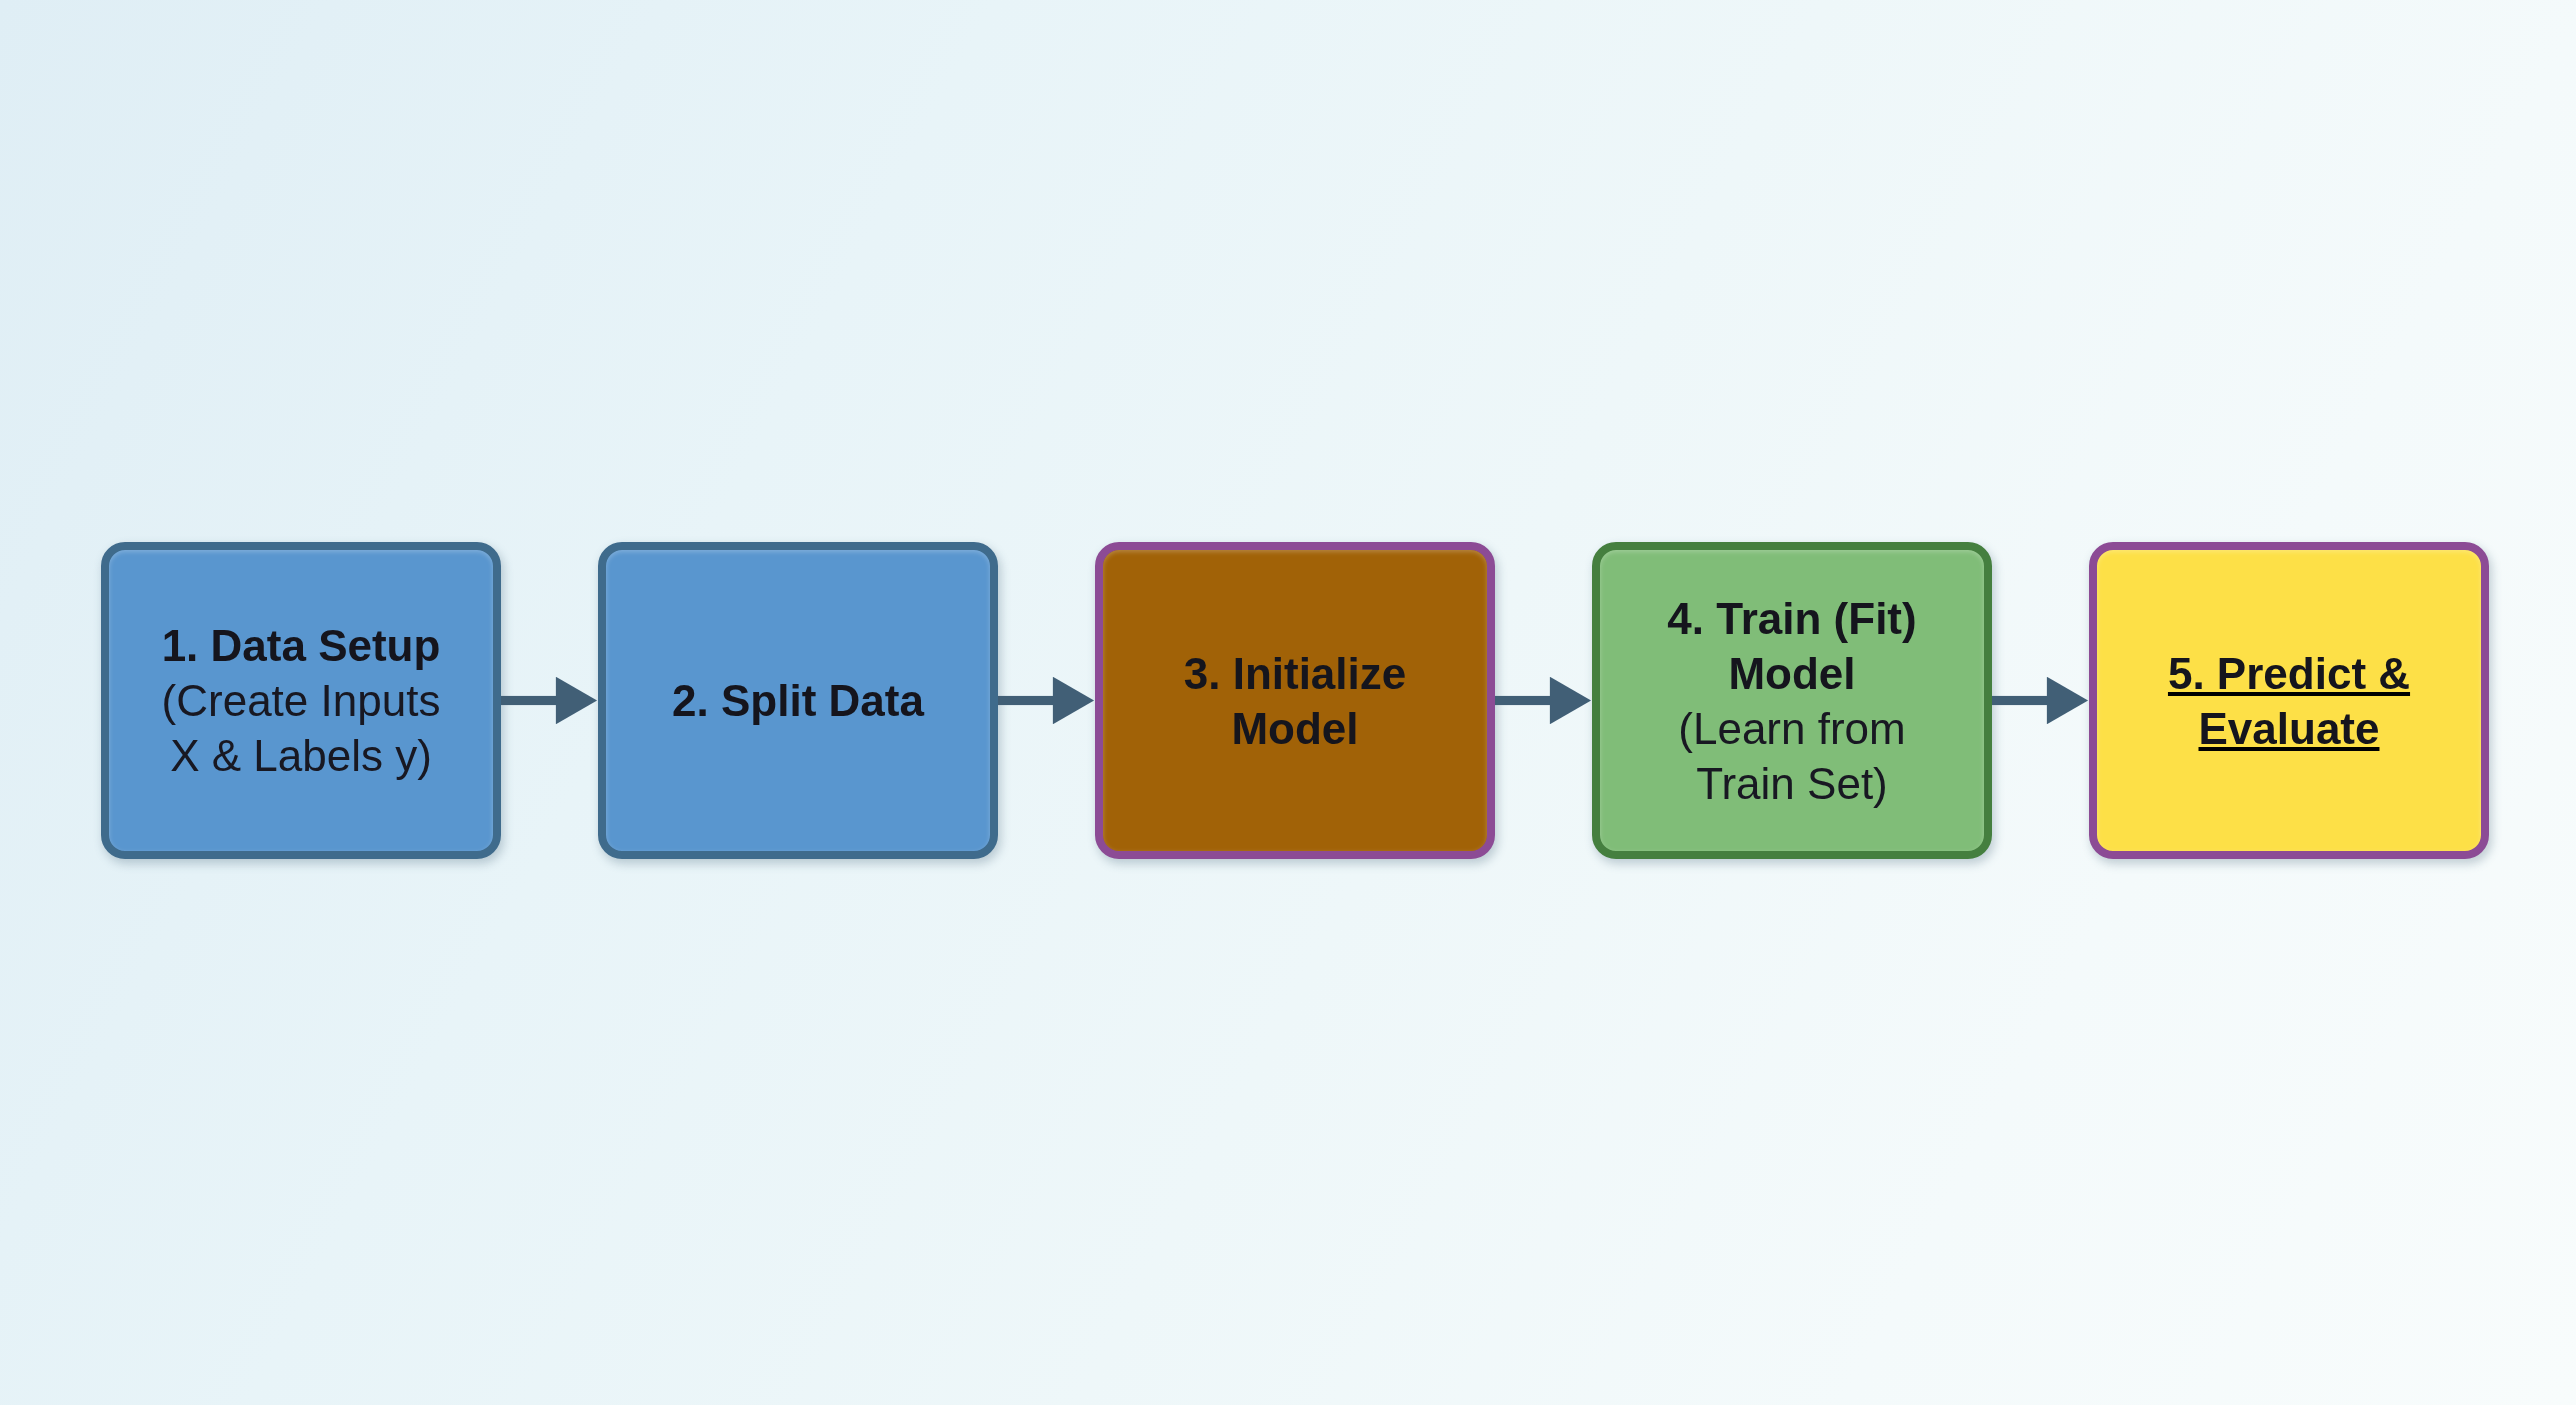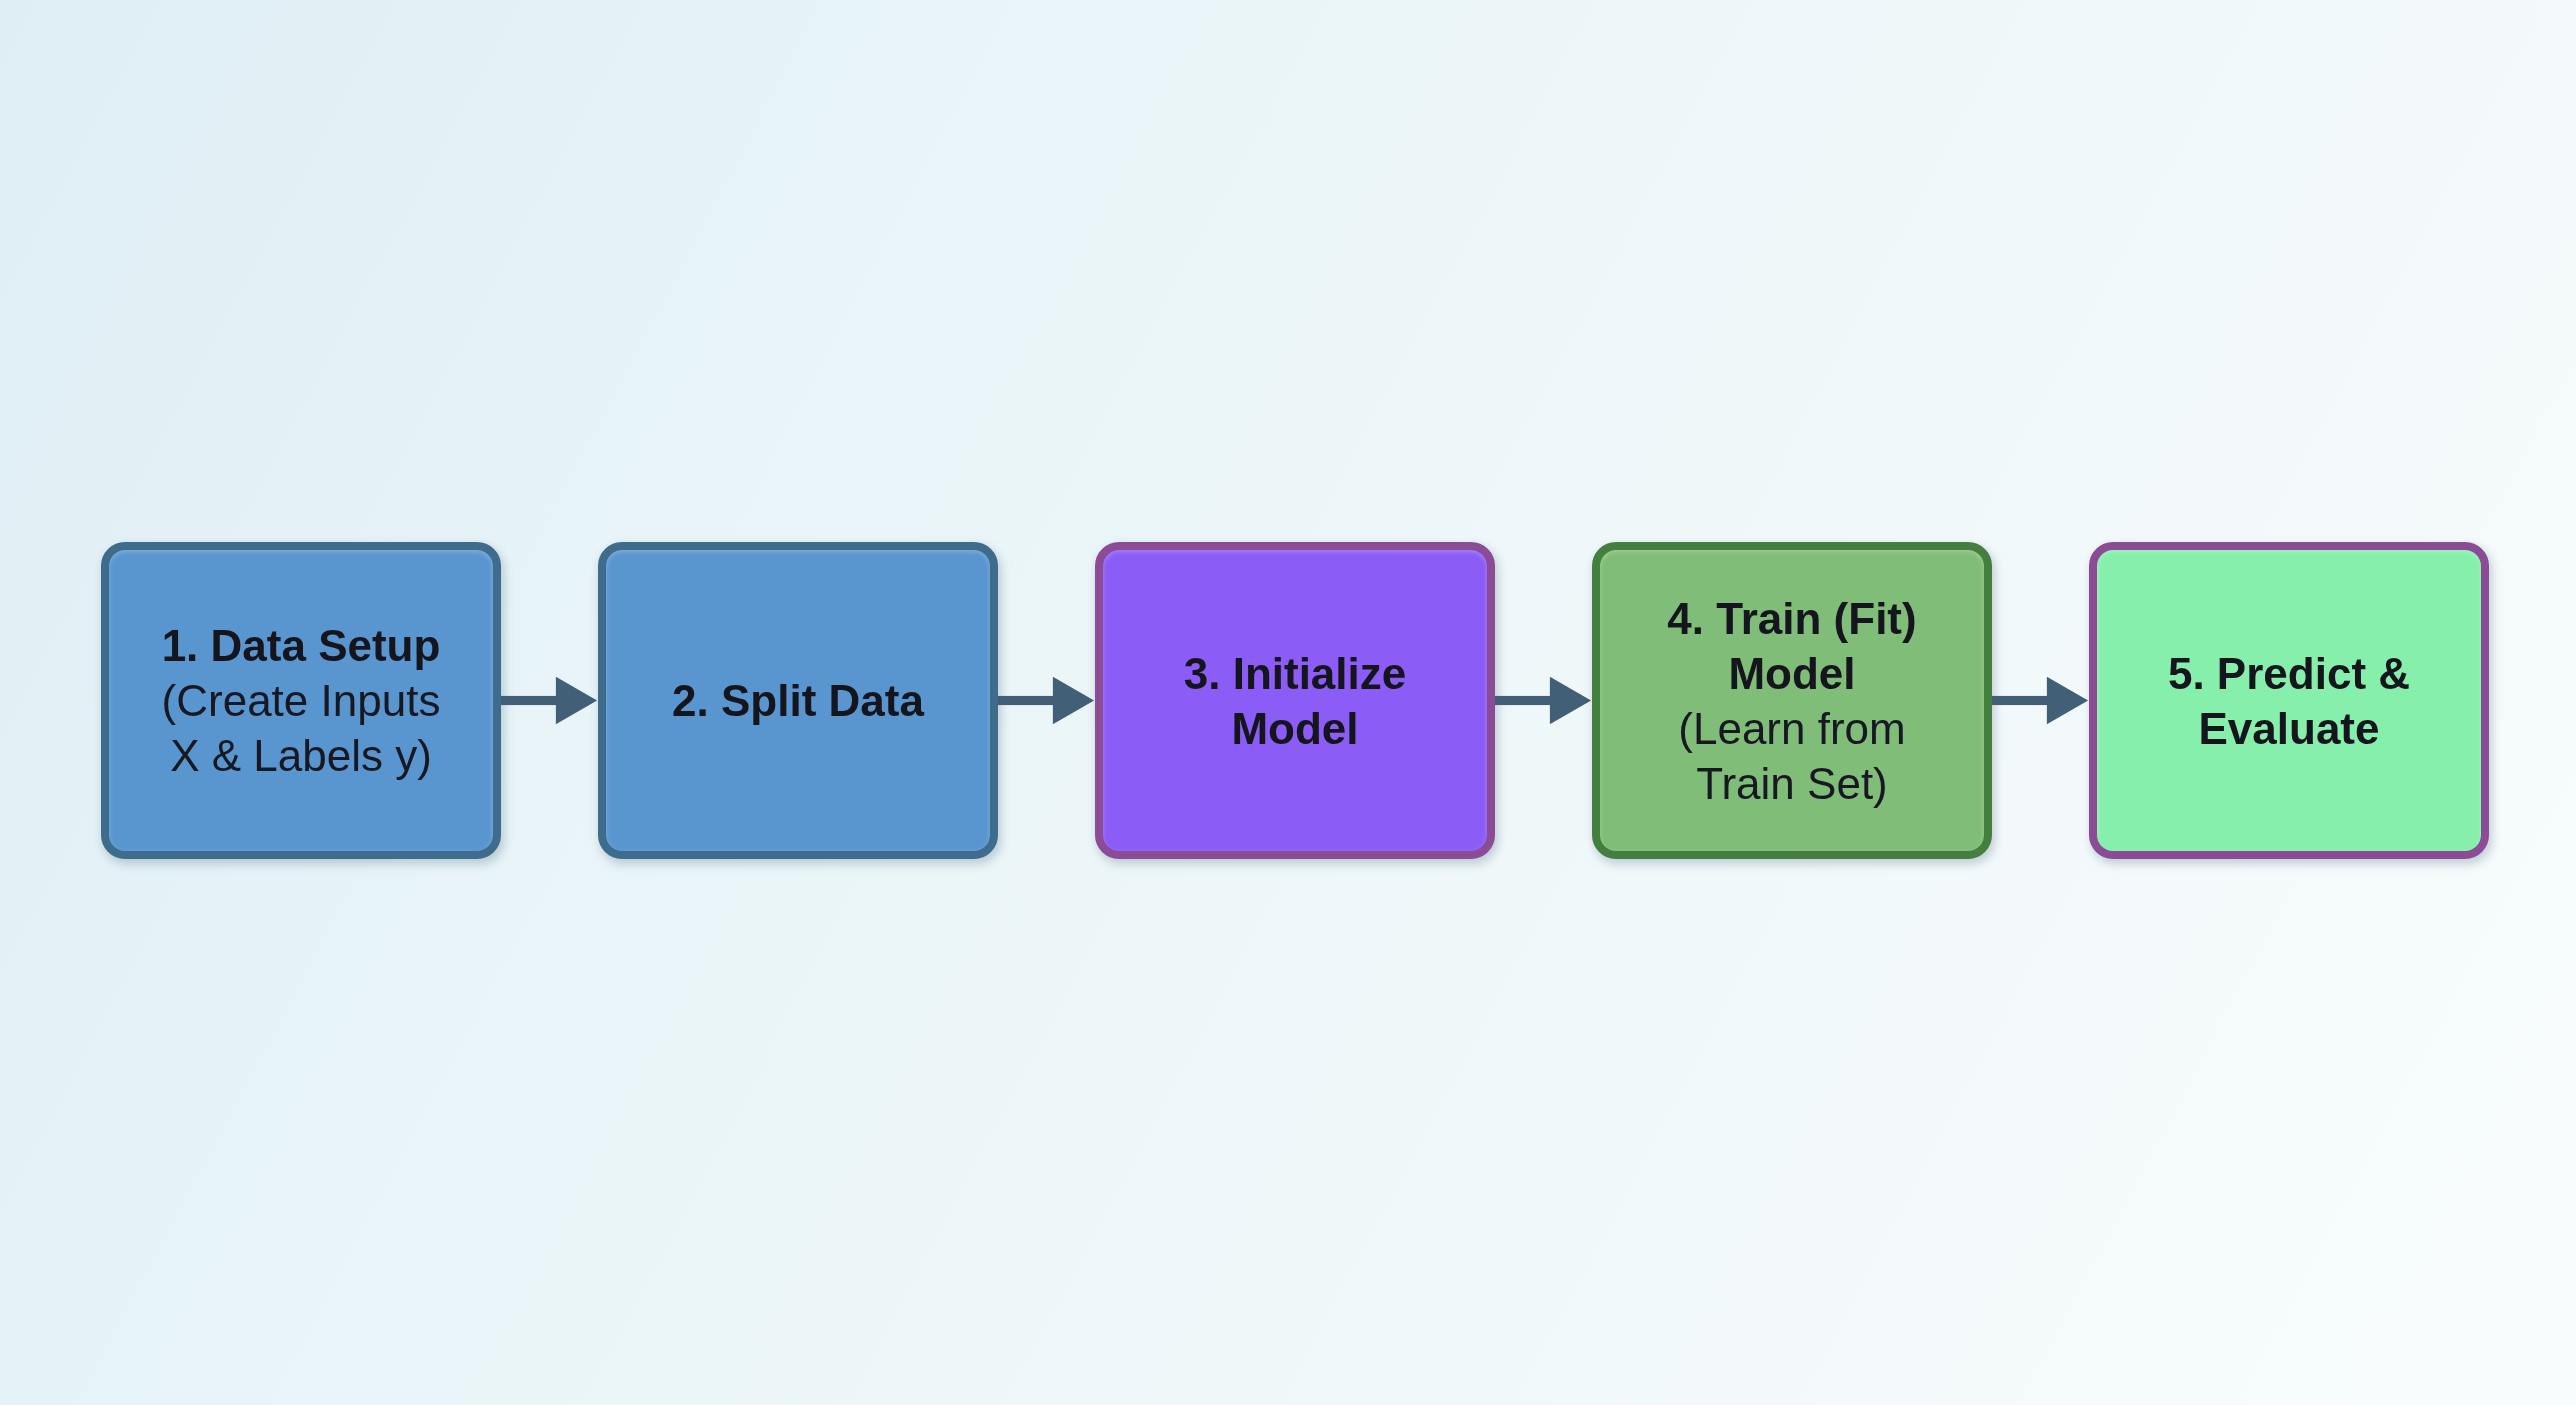--- a/index.html
+++ b/index.html
@@ -86,21 +86,21 @@
       <div class="step-title">2. Split Data</div>
     </div>
 
     <div class="arrow-gap">
       <svg width="97" height="59" viewBox="0 0 106 64">
         <rect class="arrow-part" x="0" y="27" width="64" height="10" fill="#415f76"></rect>
         <polygon class="arrow-part" points="60,6 60,58 105,32" fill="#415f76"></polygon>
       </svg>
     </div>
 
-    <div class="step" style="background: #8b5cf6; border-color: rgb(140, 75, 149);">
+    <div class="step" style="background: #a16207; border-color: rgb(140, 75, 149);">
       <div class="step-title">3. Initialize
 Model</div>
     </div>
 
     <div class="arrow-gap">
       <svg width="97" height="59" viewBox="0 0 106 64">
         <rect class="arrow-part" x="0" y="27" width="64" height="10" fill="#415f76"></rect>
         <polygon class="arrow-part" points="60,6 60,58 105,32" fill="#415f76"></polygon>
       </svg>
     </div>
@@ -112,20 +112,20 @@
 Train Set)</div>
     </div>
 
     <div class="arrow-gap">
       <svg width="97" height="59" viewBox="0 0 106 64">
         <rect class="arrow-part" x="0" y="27" width="64" height="10" fill="#415f76"></rect>
         <polygon class="arrow-part" points="60,6 60,58 105,32" fill="#415f76"></polygon>
       </svg>
     </div>
 
-    <div class="step" style="background: #86efac; border-color: rgb(140, 75, 149);">
+    <div class="step" style="background: #fde047; border-color: rgb(140, 75, 149); text-decoration: underline;">
       <div class="step-title">5. Predict &amp;
 Evaluate</div>
     </div>
 
   </div>
 </div>
 
 
 </body></html>

